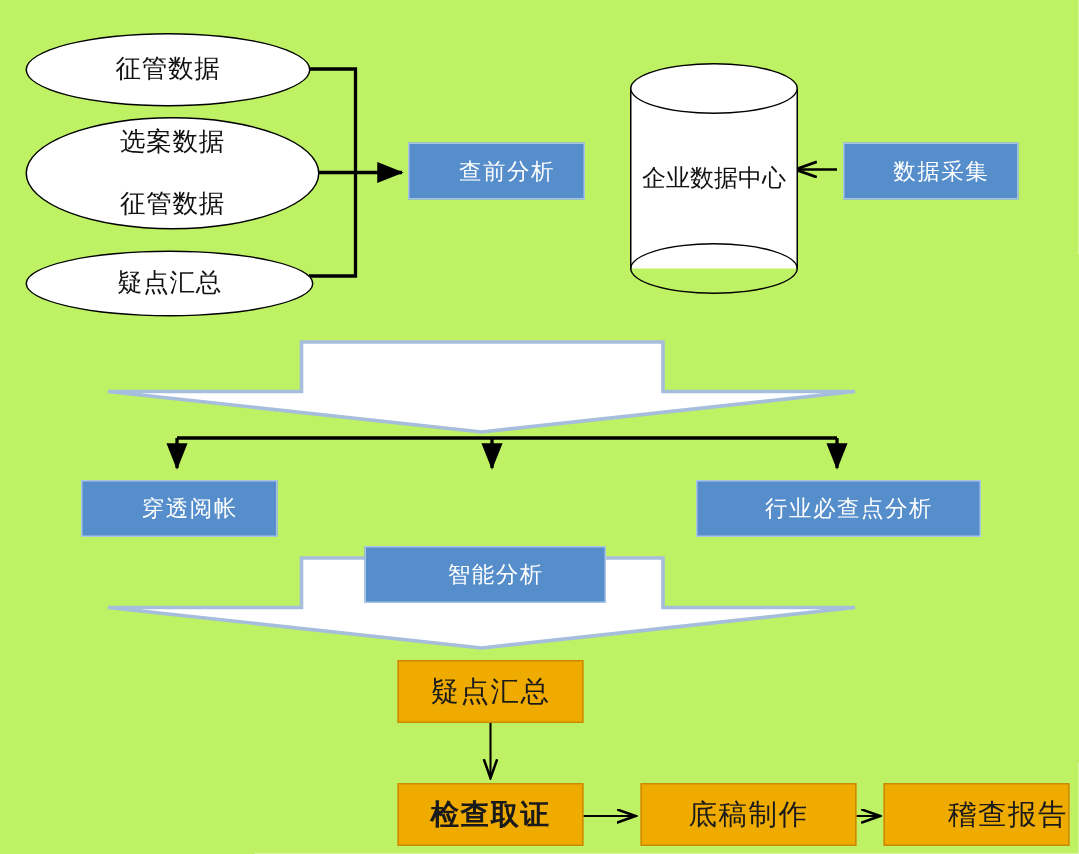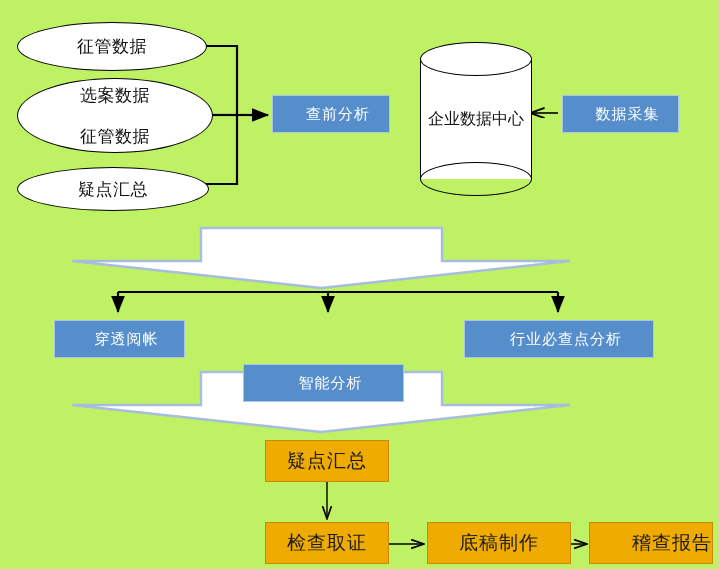--- a/index.html
+++ b/index.html
@@ -217,21 +217,21 @@
   </div>
 
   <div class="blue-box" style="left:464px; top:320px; width:190px; height:38px;">
     <span>行业必查点分析</span>
   </div>
 
   <div class="orange-box" style="left:265px; top:440px; width:124px; height:42px;">
     <span>疑点汇总</span>
   </div>
 
-  <div class="orange-box" style="left:265px; top:522px; width:124px; height:42px;">
+  <div class="orange-box" style="left:265px; top:522px; width:124px; height:42px;font-weight:bold;">
     <span>检查取证</span>
   </div>
 
   <div class="orange-box" style="left:427px; top:522px; width:144px; height:42px;">
     <span>底稿制作</span>
   </div>
 
   <div class="orange-box" style="left:589px; top:522px; width:124px; height:42px;justify-content:flex-end;">
     <span>稽查报告</span>
   </div>

